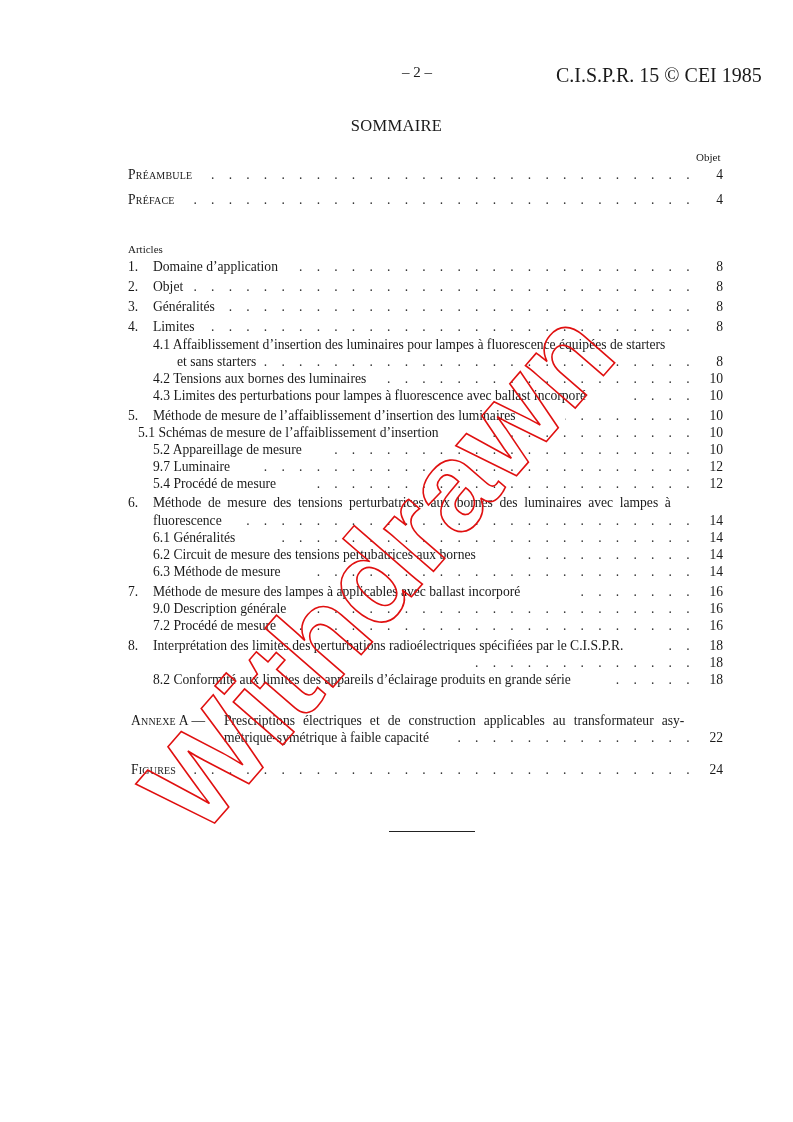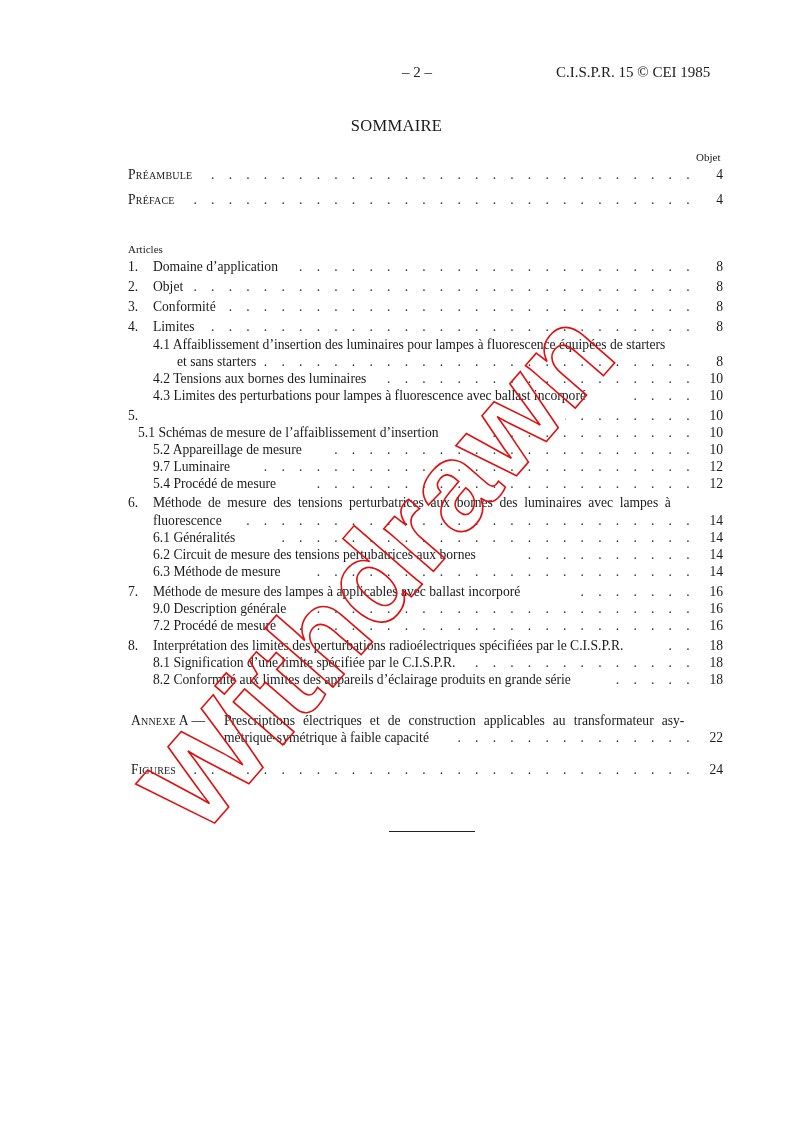--- a/index.html
+++ b/index.html
@@ -1,20 +1,20 @@
 <!DOCTYPE html>
 <html><head>
 <meta charset="utf-8">
 <style>
   html, body { margin: 0; padding: 0; background: #ffffff; }
   body { width: 793px; height: 1122px; position: relative; overflow: hidden;
          font-family: "Liberation Serif", "DejaVu Serif", serif; color: #1a1a1a; }
   .page { position: absolute; left: 0; top: 0; width: 793px; height: 1122px; }
   .hdr-page { position: absolute; left: 402px; top: 64px; font-size: 15px; }
-  .hdr-ref { position: absolute; left: 556px; top: 64px; font-size: 15px; }
+  .hdr-ref { position: absolute; left: 556px; top: 64px; font-size: 20px; }
   .title { position: absolute; left: 0; width: 793px; top: 116px; text-align: center; font-size: 16.5px; letter-spacing: 0.3px; }
   .pages-label { position: absolute; left: 696px; top: 151px; font-size: 11px; }
   .row { position: absolute; left: 0; width: 793px; height: 18px; font-size: 13.6px; line-height: 18px; }
   .row .num { position: absolute; left: 128px; }
   .row .txt { position: absolute; white-space: nowrap; background: #fff; padding-right: 4px; }
   .row .dots { position: absolute; right: 98px; overflow: hidden; white-space: nowrap; letter-spacing: 5.4px; color: #333; text-align: right; direction: rtl; }
   .row .pg { position: absolute; right: 70px; text-align: right; background: #fff; }
   .sc { font-variant: small-caps; letter-spacing: 0.2px; }
   .articles-label { position: absolute; left: 128px; top: 243px; font-size: 11px; }
   .rule { position: absolute; left: 389px; top: 831px; width: 86px; height: 1px; background: #222; }
@@ -50,21 +50,21 @@
   </div>
   <div class="row" style="top:278px">
     <span class="num">2.</span>
     <span class="dots" style="left:190px">. . . . . . . . . . . . . . . . . . . . . . . . . . . . . . . . . . . . . . . . . . . . . . . . . . . . . . . . . . . . . . . . .</span>
     <span class="txt" style="left:153px">Objet</span>
     <span class="pg">8</span>
   </div>
   <div class="row" style="top:298px">
     <span class="num">3.</span>
     <span class="dots" style="left:222px">. . . . . . . . . . . . . . . . . . . . . . . . . . . . . . . . . . . . . . . . . . . . . . . . . . . . . . . . . . . . . . .</span>
-    <span class="txt" style="left:153px">Conformité</span>
+    <span class="txt" style="left:153px">Généralités</span>
     <span class="pg">8</span>
   </div>
   <div class="row" style="top:318px">
     <span class="num">4.</span>
     <span class="dots" style="left:200px">. . . . . . . . . . . . . . . . . . . . . . . . . . . . . . . . . . . . . . . . . . . . . . . . . . . . . . . . . . . . . . . . .</span>
     <span class="txt" style="left:153px">Limites</span>
     <span class="pg">8</span>
   </div>
   <div class="row" style="top:336px">
     <span class="txt" style="left:153px">4.1 Affaiblissement d’insertion des luminaires pour lampes à fluorescence équipées de starters</span>
@@ -80,20 +80,21 @@
     <span class="pg">10</span>
   </div>
   <div class="row" style="top:387px">
     <span class="dots" style="left:620px">. . . . . . . . . . .</span>
     <span class="txt" style="left:153px">4.3 Limites des perturbations pour lampes à fluorescence avec ballast incorporé</span>
     <span class="pg">10</span>
   </div>
   <div class="row" style="top:407px">
     <span class="num">5.</span>
     <span class="dots" style="left:565px">. . . . . . . . . . . . . . . . . .</span>
+    <span class="txt" style="left:153px">Méthode de mesure de l’affaiblissement d’insertion des luminaires</span>
     <span class="pg">10</span>
   </div>
   <div class="row" style="top:424px">
     <span class="dots" style="left:485px">. . . . . . . . . . . . . . . . . . . . . . . . . .</span>
     <span class="txt" style="left:138px">5.1 Schémas de mesure de l’affaiblissement d’insertion</span>
     <span class="pg">10</span>
   </div>
   <div class="row" style="top:441px">
     <span class="dots" style="left:320px">. . . . . . . . . . . . . . . . . . . . . . . . . . . . . . . . . . . . . . . . . . . . . . . .</span>
     <span class="txt" style="left:153px">5.2 Appareillage de mesure</span>
@@ -150,21 +151,20 @@
     <span class="pg">16</span>
   </div>
   <div class="row" style="top:637px">
     <span class="num">8.</span>
     <span class="dots" style="left:660px">. . . .</span>
     <span class="txt" style="left:153px">Interprétation des limites des perturbations radioélectriques spécifiées par le C.I.S.P.R.</span>
     <span class="pg">18</span>
   </div>
   <div class="row" style="top:654px">
     <span class="dots" style="left:470px">. . . . . . . . . . . . . . . . . . . . . . . . . . . .</span>
-    <span class="txt" style="left:153px">8.1 Signification d’une limite spécifiée par le C.I.S.P.R.</span>
     <span class="pg">18</span>
   </div>
   <div class="row" style="top:671px">
     <span class="dots" style="left:615px">. . . . . . . . . .</span>
     <span class="txt" style="left:153px">8.2 Conformité aux limites des appareils d’éclairage produits en grande série</span>
     <span class="pg">18</span>
   </div>
 
   <div class="row" style="top:712px">
     <span class="txt sc" style="left:131px">Annexe A —</span>

